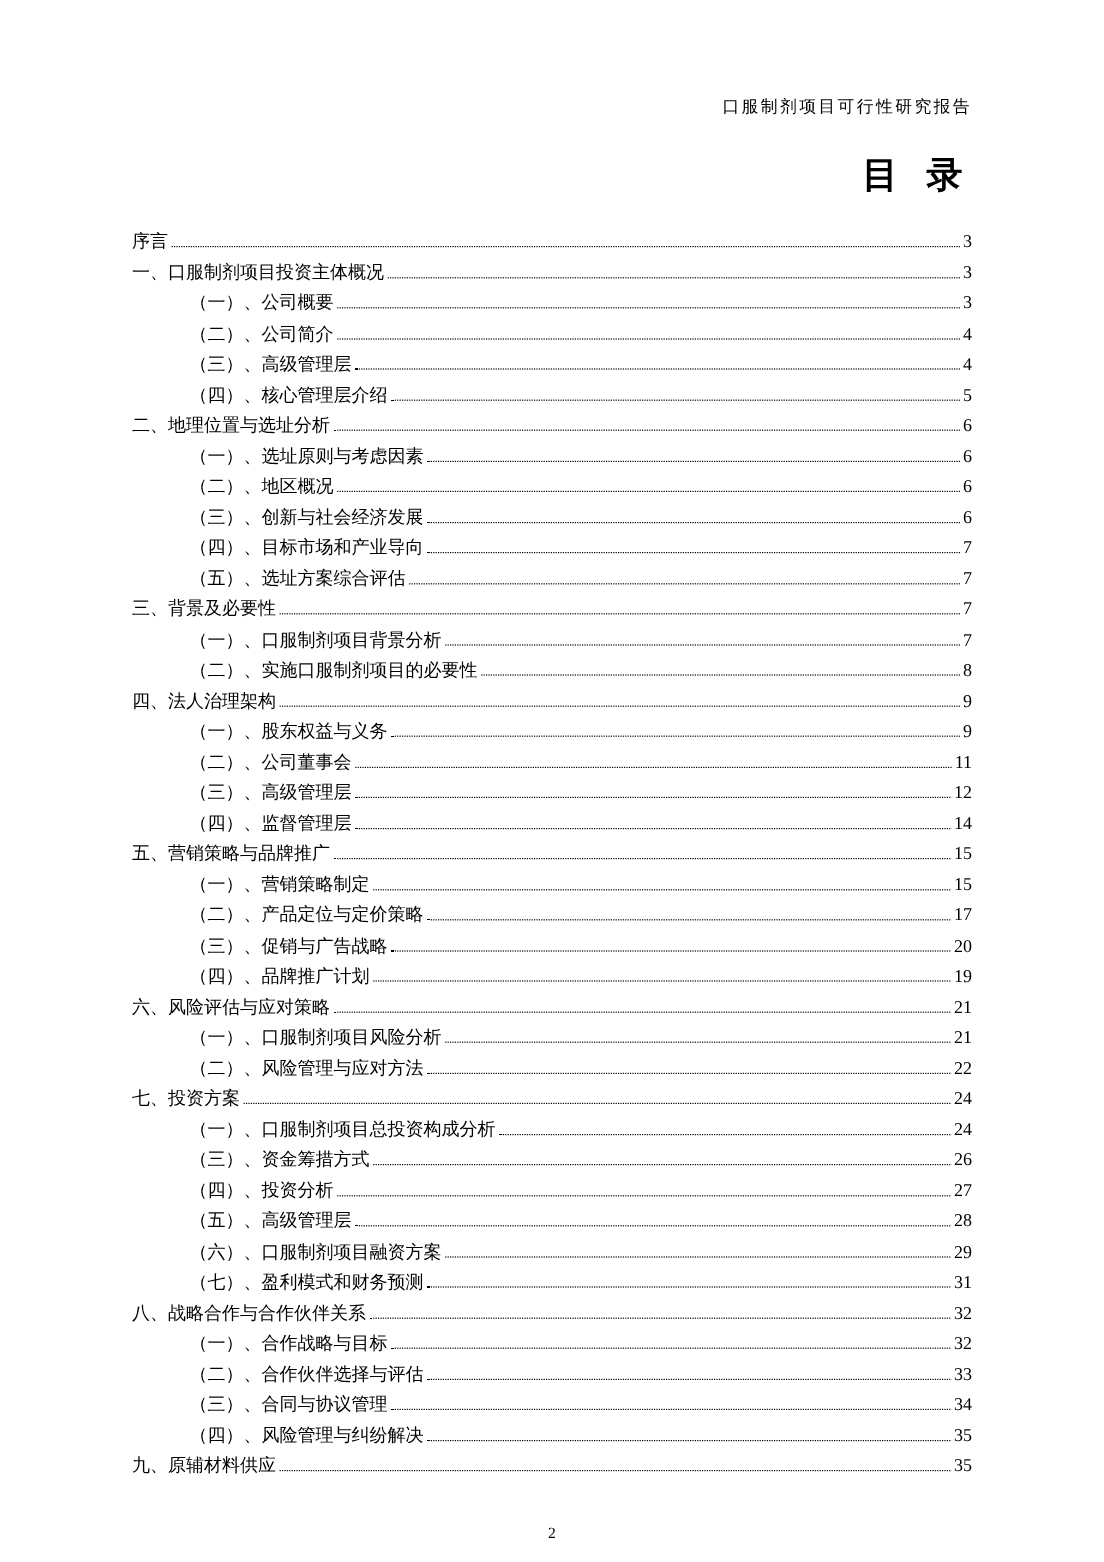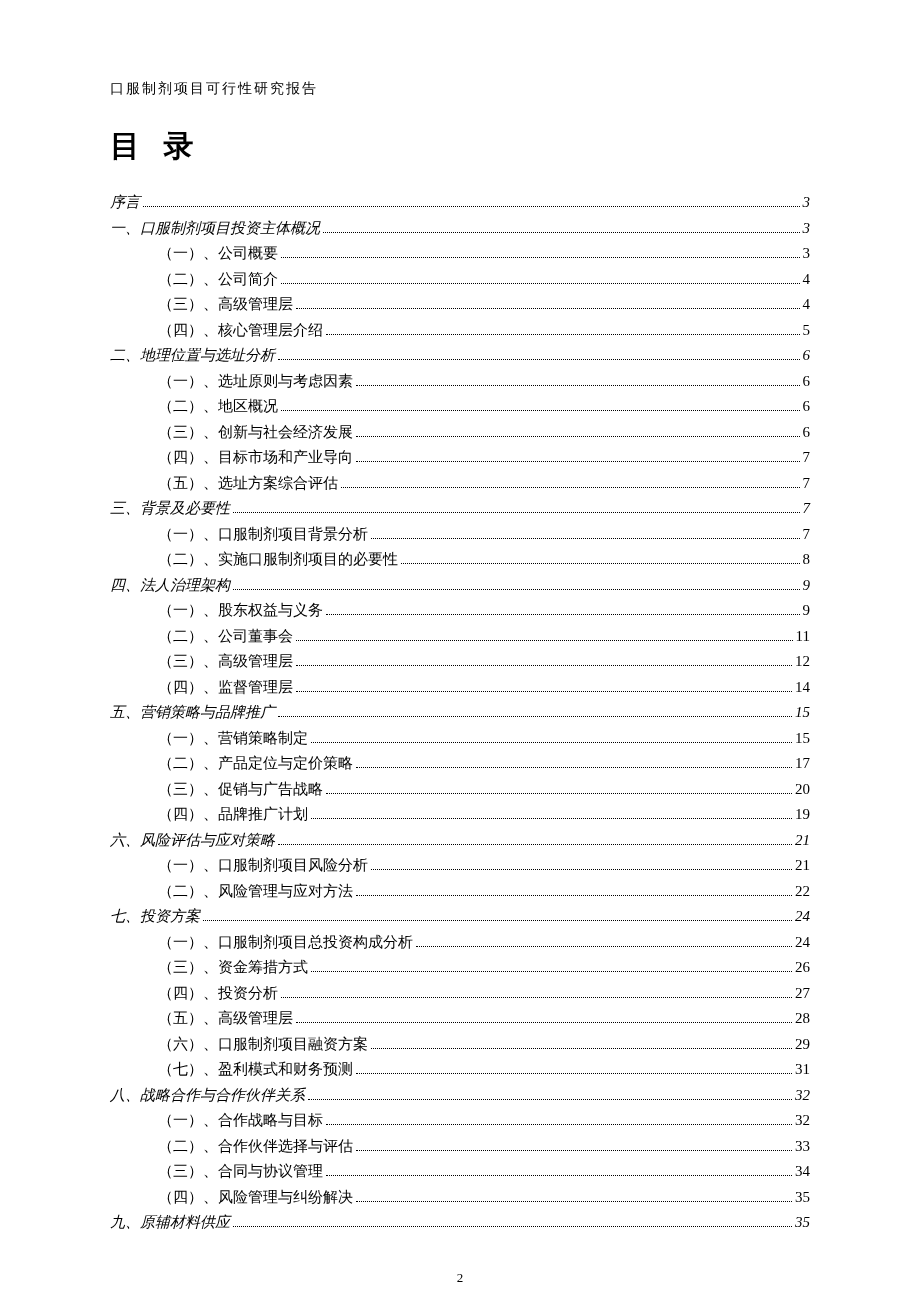--- a/index.html
+++ b/index.html
@@ -8,48 +8,47 @@
       font-family: "SimSun", "宋体", serif;
       background: #ffffff;
       width: 920px;
     }
     .page {
       padding: 80px 110px 50px 110px;
       box-sizing: border-box;
       width: 920px;
     }
     .header-title {
-      text-align: left;
+      text-align: right;
       font-size: 14px;
       letter-spacing: 2px;
       color: #000;
       margin-bottom: 28px;
     }
     .main-title {
-      text-align: left;
+      text-align: right;
       font-size: 30px;
       font-weight: bold;
       letter-spacing: 8px;
       margin-bottom: 28px;
       color: #000;
     }
     .toc {
       font-size: 15px;
       line-height: 1;
     }
     .toc-entry {
       display: flex;
       align-items: baseline;
       white-space: nowrap;
       margin-bottom: 10.5px;
       color: #000;
     }
     .toc-entry.level1 {
       padding-left: 0;
-      font-style: italic;
     }
     .toc-entry.level2 {
       padding-left: 48px;
     }
     .toc-label {
       flex: 0 0 auto;
     }
     .toc-dots {
       flex: 1 1 auto;
       border-bottom: 1.5px dotted #000;

